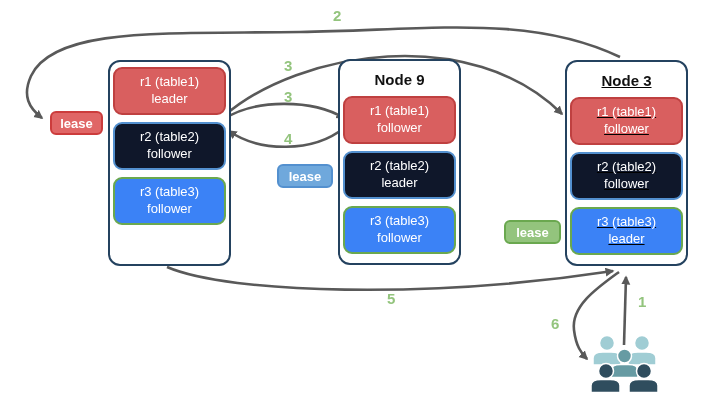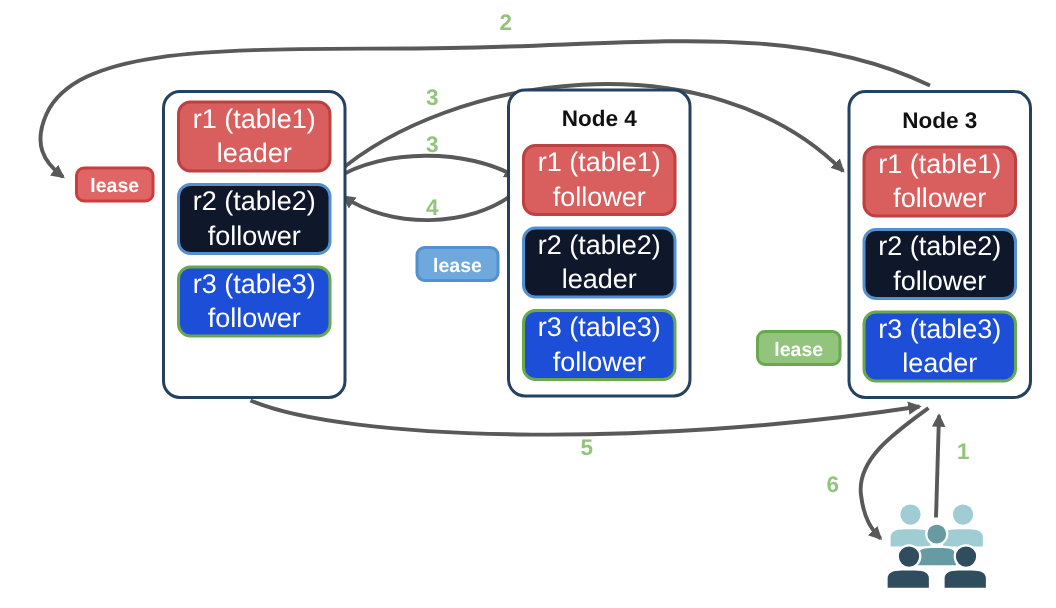--- a/index.html
+++ b/index.html
@@ -10,29 +10,29 @@
   .arrows{position:absolute;left:0;top:0;width:704px;height:405px;pointer-events:none;}
   .node{
     position:absolute;width:123px;height:206px;background:#ffffff;
     border:2px solid #24425f;border-radius:12px;box-sizing:border-box;
   }
   .node-title{
     margin-top:10px;height:20px;text-align:center;font-weight:bold;
     font-size:15px;color:#111111;
   }
   .replica{
-    width:103px;height:48px;margin:7px auto 0 auto;border-radius:9px;
+    width:113px;height:48px;margin:7px auto 0 auto;border-radius:9px;
     display:flex;flex-direction:column;align-items:center;justify-content:center;
-    color:#ffffff;font-size:18px;line-height:1.3;box-sizing:border-box;border:2px solid;
+    color:#ffffff;font-size:13px;line-height:1.3;box-sizing:border-box;border:2px solid;
     text-align:center;
   }
   .replica.first{margin-top:5px;}
   .replica.red{background:#d95f5f;border-color:#bf4040;}
   .replica.blue{background:#0f172a;border-color:#5390cf;}
-  .replica.green{background:#1d4ed8;border-color:#6aa84f;}
+  .replica.green{background:#3b82f6;border-color:#6aa84f;}
   .lease{
     position:absolute;border-radius:6px;color:#ffffff;font-size:13px;
     display:flex;align-items:center;justify-content:center;
     border:2px solid;box-sizing:border-box;font-weight:bold;
   }
   .lease.red{left:50px;top:111px;width:53px;height:24px;background:#e06666;border-color:#cc3c3c;}
   .lease.blue{left:277px;top:164px;width:56px;height:24px;background:#6fa8dc;border-color:#5390cf;}
   .lease.green{left:504px;top:220px;width:57px;height:24px;background:#93c47d;border-color:#6aa84f;}
   .step{
     position:absolute;color:#93c47d;font-weight:bold;font-size:15px;
@@ -68,36 +68,36 @@
     <div>r2 (table2)</div>
     <div>follower</div>
   </div>
   <div class="replica green">
     <div>r3 (table3)</div>
     <div>follower</div>
   </div>
 </div>
 
 <div class="node" style="left:338px;top:59px;">
-  <div class="node-title">Node 4</div>
+  <div class="node-title">Node 9</div>
   <div class="replica red first">
     <div>r1 (table1)</div>
     <div>follower</div>
   </div>
   <div class="replica blue">
     <div>r2 (table2)</div>
     <div>leader</div>
   </div>
   <div class="replica green">
     <div>r3 (table3)</div>
     <div>follower</div>
   </div>
 </div>
 
-<div class="node" style="left:565px;top:60px;">
+<div class="node" style="left:565px;top:60px;text-decoration:underline;">
   <div class="node-title">Node 3</div>
   <div class="replica red first">
     <div>r1 (table1)</div>
     <div>follower</div>
   </div>
   <div class="replica blue">
     <div>r2 (table2)</div>
     <div>follower</div>
   </div>
   <div class="replica green">

